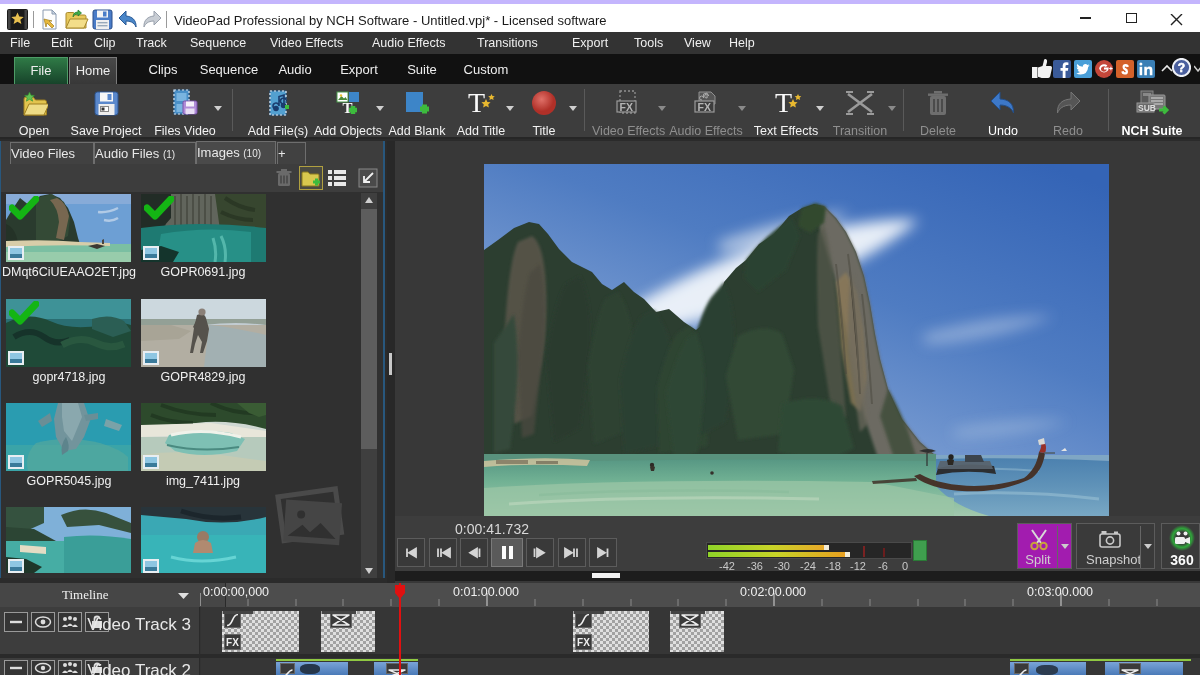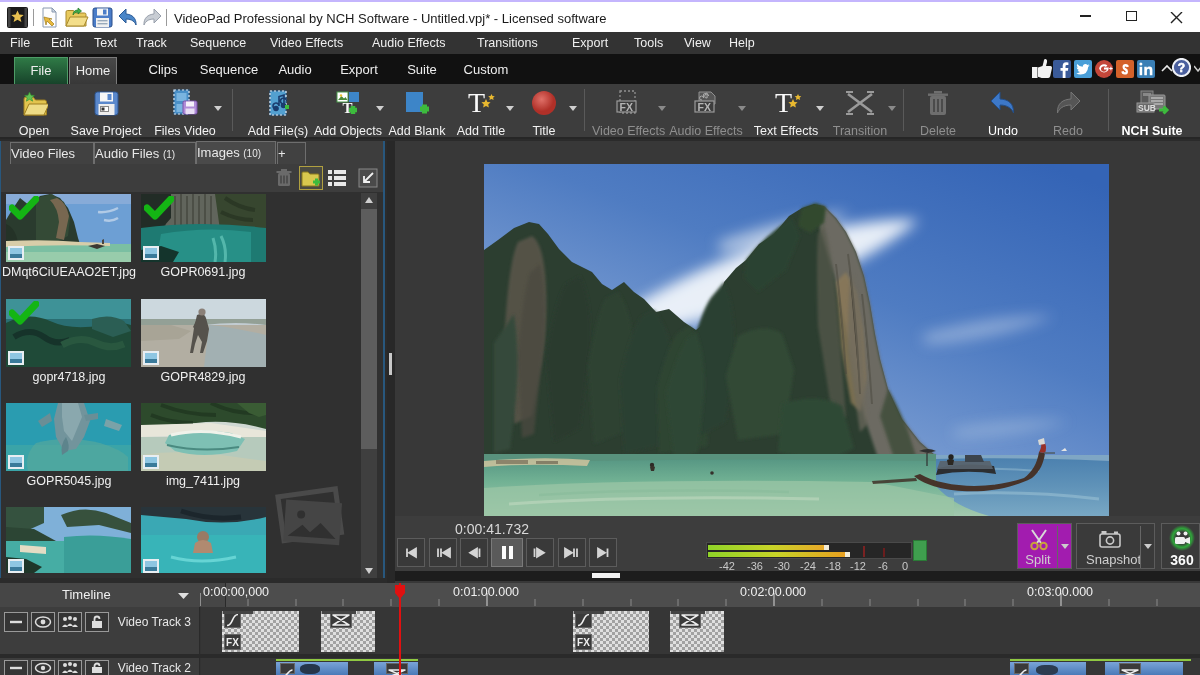--- a/index.html
+++ b/index.html
@@ -3,21 +3,21 @@
 <meta charset="utf-8">
 <style>
 * { margin:0; padding:0; box-sizing:border-box; }
 html,body { width:1200px; height:675px; overflow:hidden; background:#2b2b2b;
   font-family:"Liberation Sans", sans-serif; }
 #app { position:relative; width:1200px; height:675px; }
 .abs { position:absolute; }
 
 
 #titlebar { left:0; top:0; width:1200px; height:43px; background:#ffffff;
-  border-top:2px solid #c4b5fd;text-align:center; }
+  border-top:4px solid #c4b5fd;text-align:center; }
 #titlebar .ticon { position:absolute; top:5px; }
 #title-text { position:absolute; left:174px; top:9px; font-size:13px; color:#1a1a1a; white-space:nowrap; }
 .tsep { position:absolute; top:7px; width:1px; height:17px; background:#9a9a9a; }
 .winbtn { position:absolute; top:0px; height:30px; width:46px; color:#222; text-align:center; }
 
 
 #menubar { left:0; top:32px; width:1200px; height:22px; background:#333333; color:#f0f0f0;
   font-size:12.5px; }
 #menubar span { position:absolute; top:4px; }
 
@@ -75,26 +75,26 @@
 #seek-thumb { position:absolute; left:197px; top:2px; width:28px; height:5px; background:#f2f2f2; }
 .pbtn { position:absolute; top:22px; width:28px; height:29px; background:#393939;
   border:1px solid #5c5c5c; }
 .pbtn.on { background:#5a5a5a; border-color:#7a7a7a; }
 #timestamp { position:absolute; left:60px; top:5px; color:#d8d8d8; font-size:14px; }
 
 
 #timeline { left:0; top:583px; width:1200px; height:92px; background:#333; }
 #tl-ruler { position:absolute; left:0; top:0; width:1200px; height:24px; background:#4d4d4d; }
 #tl-head { position:absolute; left:0; top:0; width:226px; height:24px; background:#464646;
-  border-right:1px solid #2a2a2a; color:#f0f0f0; font-size:13px; }
+  border-right:1px solid #2a2a2a; color:#f0f0f0; font-size:13px;font-family:Liberation Serif, serif; }
 .track-head { position:absolute; left:0; width:200px; background:#3d3d3d;
   border-right:1px solid #2a2a2a; }
 .track-lane { position:absolute; left:201px; width:999px; background:#363636; }
 .thbtn { position:absolute; width:24px; height:20px; background:#353535; border:1px solid #999; }
-.tlabel { position:absolute; right:8px; color:#e8e8e8; font-size:12px;text-align:right; }
+.tlabel { position:absolute; right:8px; color:#e8e8e8; font-size:17px;text-align:right; }
 .clip { position:absolute; height:41px;
   background: repeating-conic-gradient(#e0e0e0 0% 25%, #a2a2a2 0% 50%); background-size:6px 6px; }
 .cicon { position:absolute; width:17px; height:16px; background:#3a3a3a; border:1px solid #666; }
 #playhead { position:absolute; left:399px; top:0; width:2px; height:92px; background:#e01010; }
 </style>
 </head>
 <body>
 <div id="app">
   <div id="titlebar" class="abs">
     <svg class="ticon" style="left:7px" width="21" height="21" viewBox="0 0 21 21">
@@ -136,21 +136,21 @@
     <div class="winbtn" style="right:46px;top:9px">
         <div style="width:11px;height:10px;border:1.4px solid #222;margin:0 auto"></div>
       </div>
     <svg class="winbtn" style="right:0px;top:10px;height:12px" width="46" height="12" viewBox="0 0 46 12">
       <path d="M17 0 L28 11 M28 0 L17 11" stroke="#222" stroke-width="1.4"></path>
     </svg>
   </div>
   <div id="menubar" class="abs">
     <span style="left:10px">File</span>
     <span style="left:51px">Edit</span>
-    <span style="left:94px">Text</span>
+    <span style="left:94px">Clip</span>
     <span style="left:136px">Track</span>
     <span style="left:190px">Sequence</span>
     <span style="left:270px">Video Effects</span>
     <span style="left:372px">Audio Effects</span>
     <span style="left:477px">Transitions</span>
     <span style="left:572px">Export</span>
     <span style="left:634px">Tools</span>
     <span style="left:684px">View</span>
     <span style="left:729px">Help</span>
   </div>

